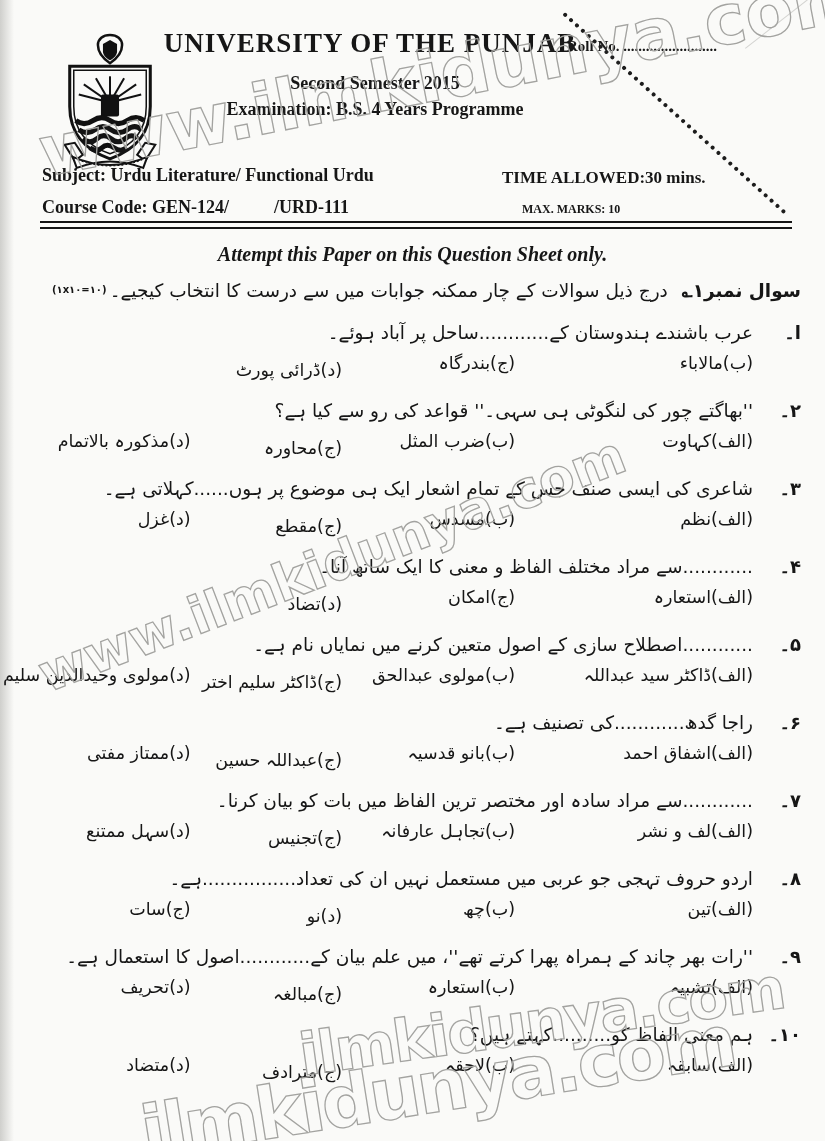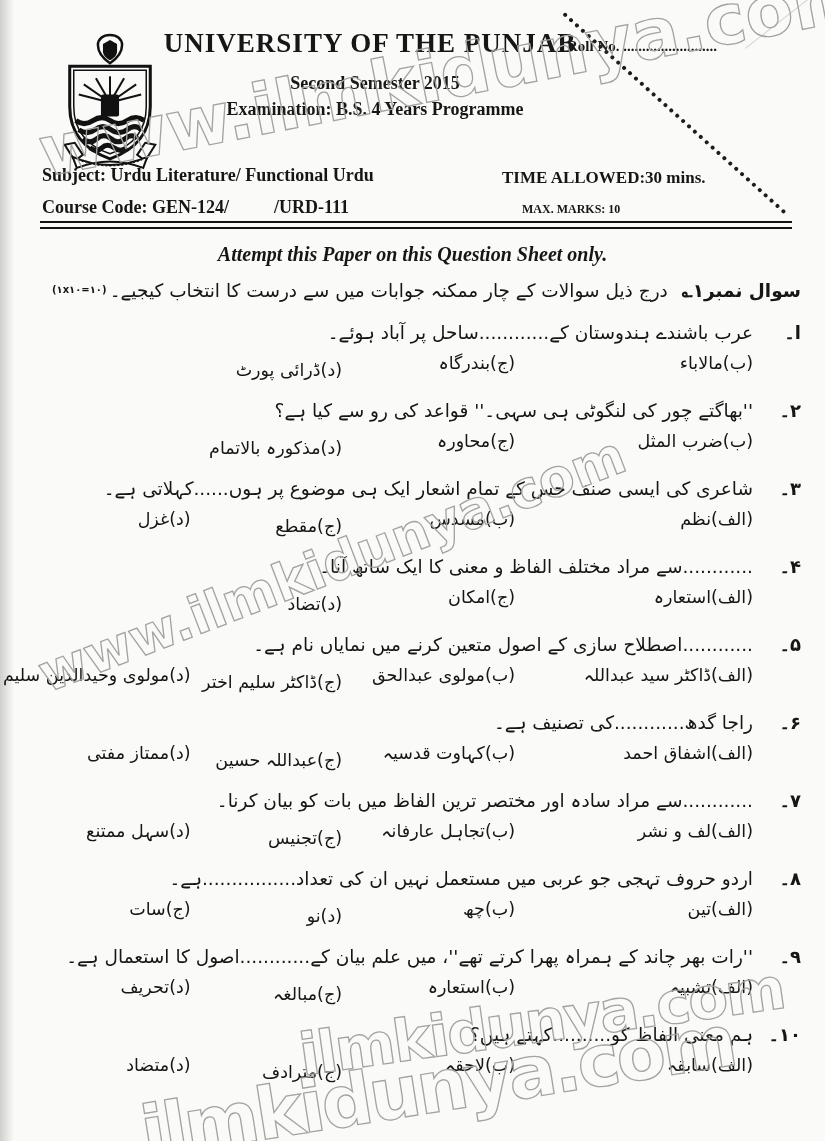--- a/index.html
+++ b/index.html
@@ -144,20 +144,21 @@
         <span class="opt">(د)ڈرائی پورٹ</span>
       </div>
     </div>
 
     <div class="q">
       <div class="qline">
         <span class="qno">۲۔</span>
         <span class="qtext">''بھاگتے چور کی لنگوٹی ہی سہی۔'' قواعد کی رو سے کیا ہے؟</span>
       </div>
       <div class="opts">
+        <span class="opt">(الف)کہاوت</span>
         <span class="opt">(ب)ضرب المثل</span>
         <span class="opt">(ج)محاورہ</span>
         <span class="opt">(د)مذکورہ بالاتمام</span>
       </div>
     </div>
 
     <div class="q">
       <div class="qline">
         <span class="qno">۳۔</span>
         <span class="qtext">شاعری کی ایسی صنف جس کے تمام اشعار ایک ہی موضوع پر ہوں......کہلاتی ہے۔</span>
@@ -195,21 +196,21 @@
       </div>
     </div>
 
     <div class="q">
       <div class="qline">
         <span class="qno">۶۔</span>
         <span class="qtext">راجا گدھ............کی تصنیف ہے۔</span>
       </div>
       <div class="opts">
         <span class="opt">(الف)اشفاق احمد</span>
-        <span class="opt">(ب)کہاوت قدسیہ</span>
+        <span class="opt">(ب)بانو قدسیہ</span>
         <span class="opt">(ج)عبداللہ حسین</span>
         <span class="opt">(د)ممتاز مفتی</span>
       </div>
     </div>
 
     <div class="q">
       <div class="qline">
         <span class="qno">۷۔</span>
         <span class="qtext">............سے مراد سادہ اور مختصر ترین الفاظ میں بات کو بیان کرنا۔</span>
       </div>

